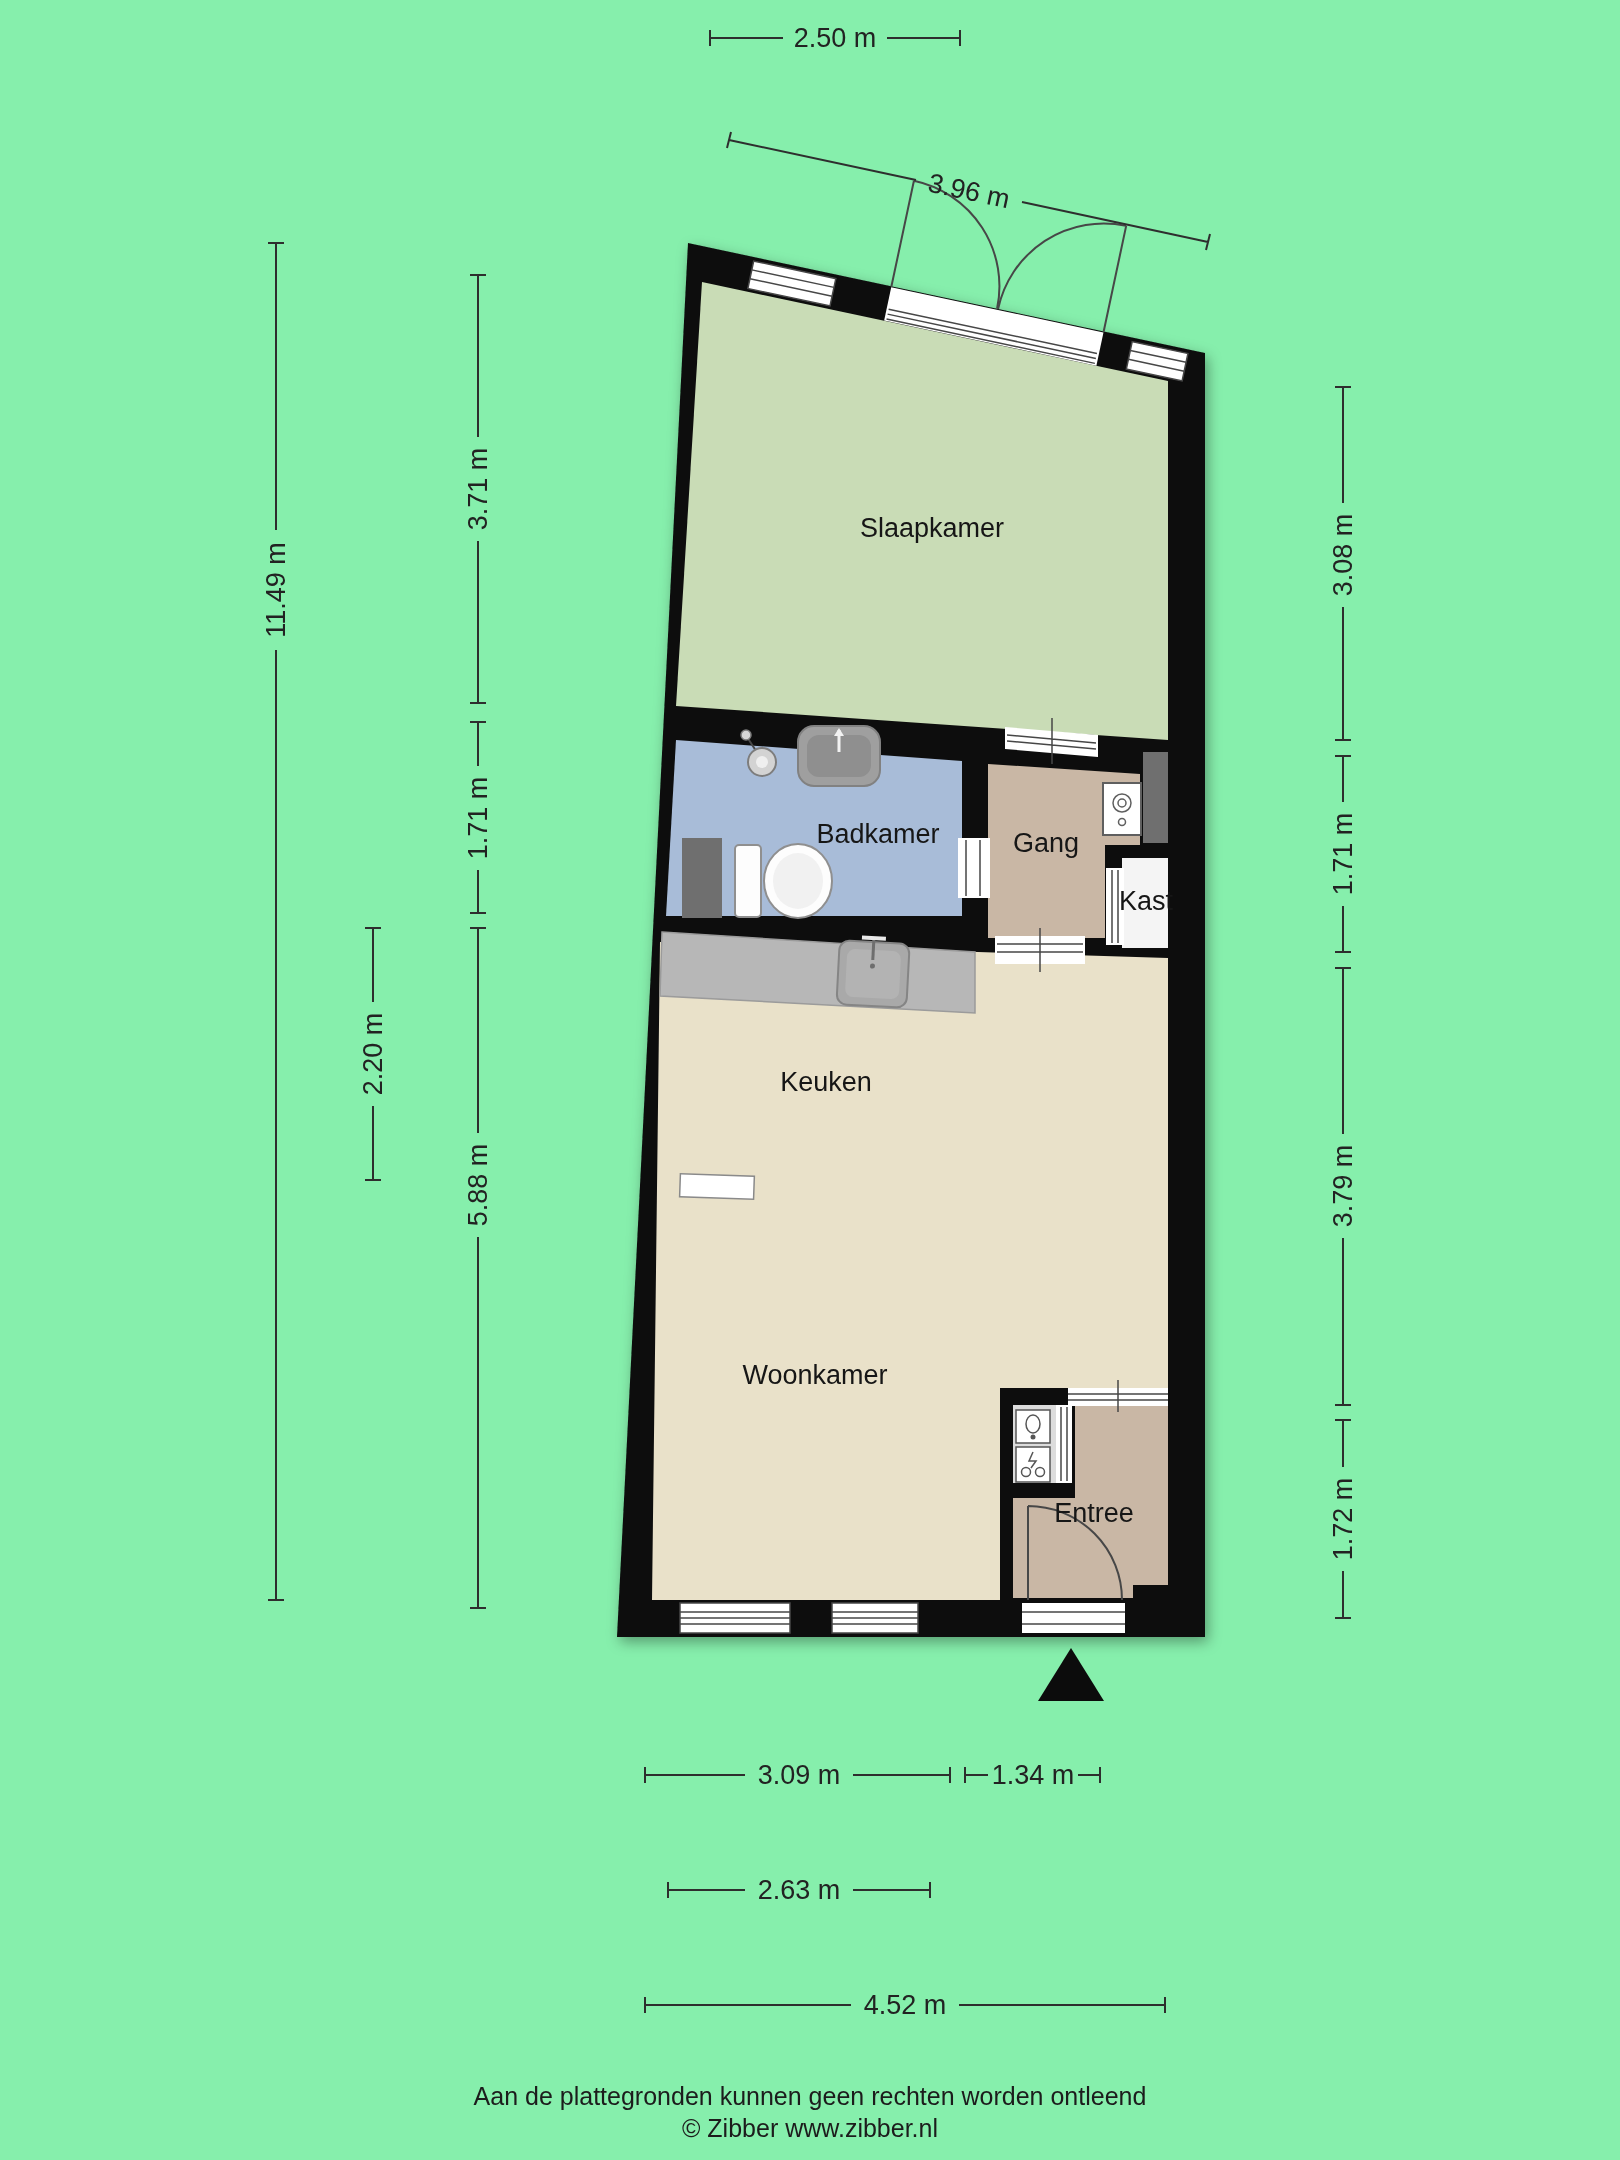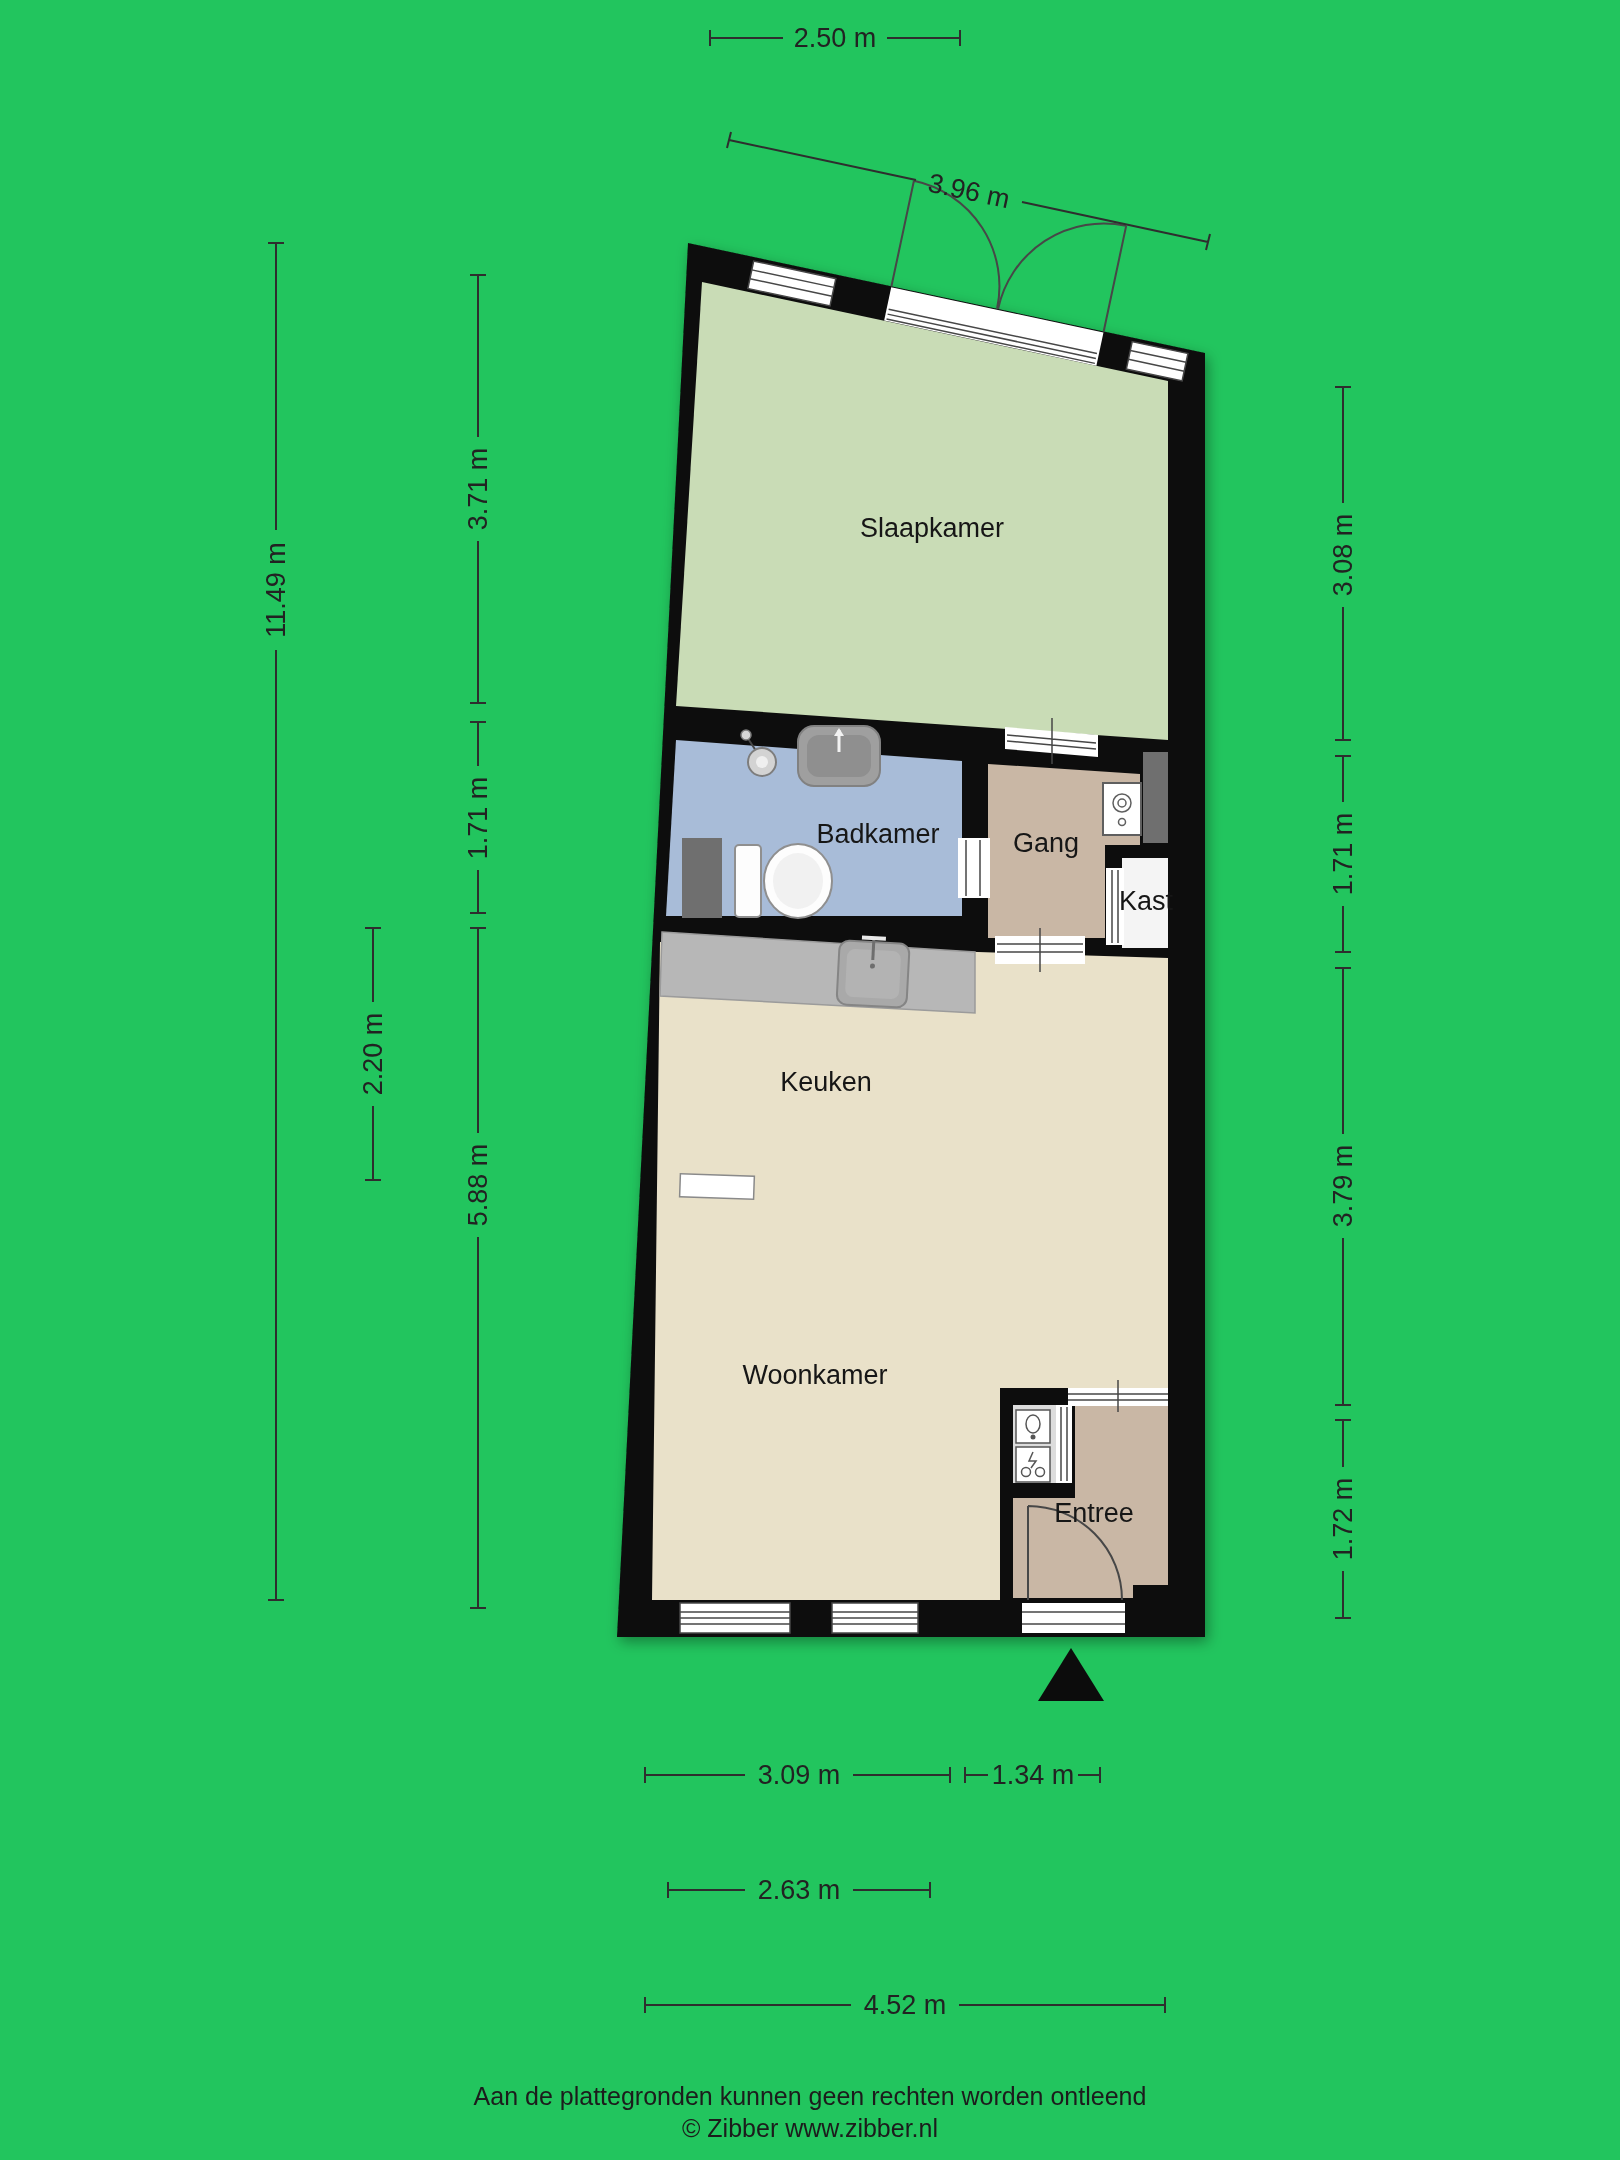--- a/index.html
+++ b/index.html
@@ -1,16 +1,16 @@
 <!DOCTYPE html>
 <html><head>
 <meta charset="utf-8">
 <style>
   html,body{margin:0;padding:0;background:#fff;}
-  .page{position:relative;width:1620px;height:2160px;background:#22c55e;overflow:hidden;
+  .page{position:relative;width:1620px;height:2160px;background:#86efac;overflow:hidden;
         font-family:"Liberation Sans", sans-serif;}
   svg{position:absolute;left:0;top:0;}
   text{font-family:"Liberation Sans", sans-serif;fill:#1d1d1d;}
   .dim-text{font-size:27px;fill:#222;}
   .room-text{font-size:27px;fill:#161616;}
   .footer-text{font-size:25px;fill:#1c1c1c;}
   .dimline{stroke:#2e2e2e;stroke-width:2;fill:none;}
   .thin{stroke:#474747;stroke-width:2;fill:none;}
   .glaze{stroke:#474747;stroke-width:1.5;fill:none;}
 </style>

